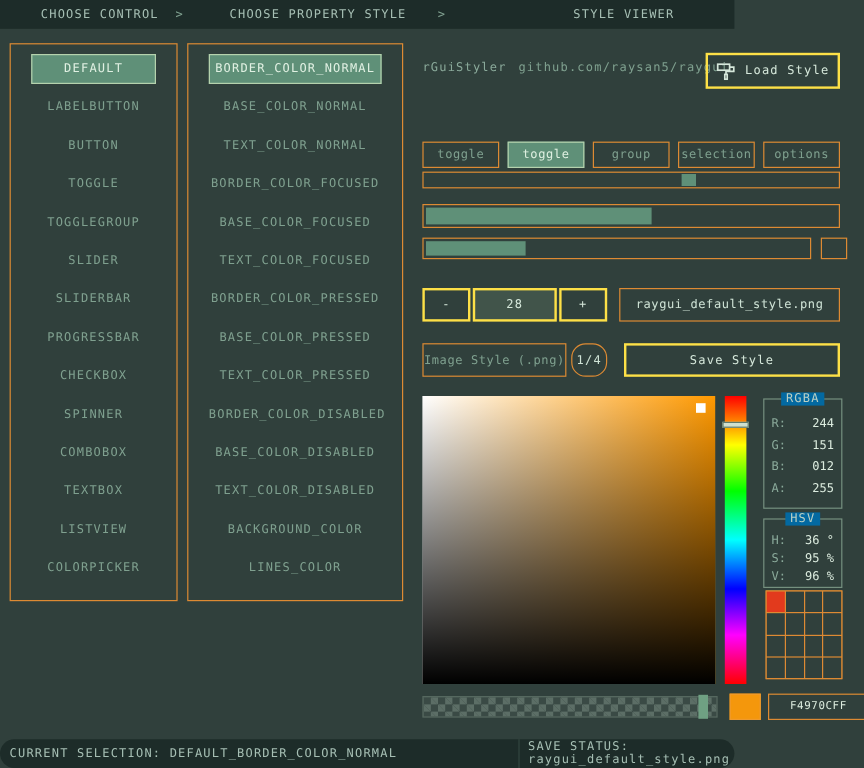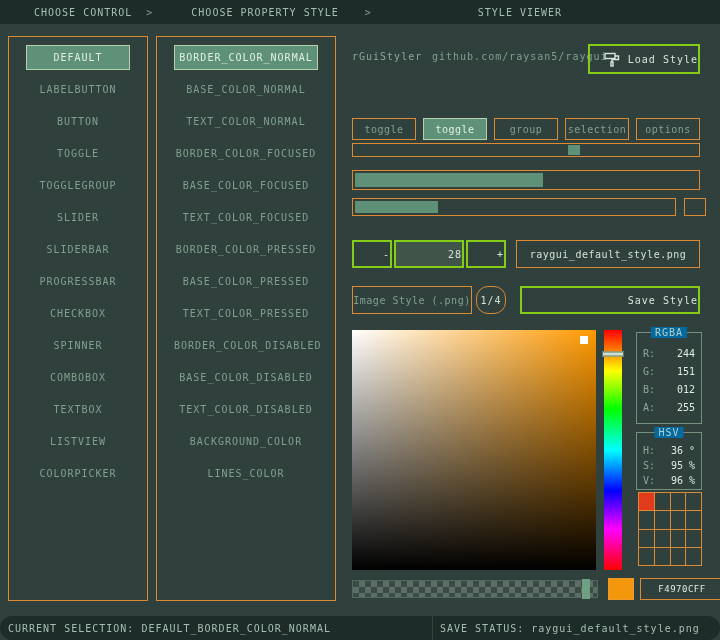--- a/index.html
+++ b/index.html
@@ -3,57 +3,57 @@
 <meta charset="utf-8">
 <style>
   * { margin:0; padding:0; box-sizing:border-box; }
   html,body { background:#1a2422; }
   .app {
     position:relative; width:720px; height:640px; background:#30403c;
     font-family:"DejaVu Sans Mono", monospace; overflow:hidden;
   }
   
   .bar {
-    position:absolute; left:0; width:720px; height:24px; background:#1d2c29;
+    position:absolute; left:0; width:612px; height:24px; background:#1d2c29;
     color:#a6bfb4; font-size:10px; letter-spacing:1px; display:flex; align-items:center;
   }
   .topbar { top:0; }
   .statusbar { top:616px;border-radius:12px; }
   .tb-item { white-space:nowrap; }
   .tb-m1 { margin-left:34px; }
   .tb-s1 { margin-left:14px; color:#7fa08f; }
   .tb-m2 { margin-left:38px; }
   .tb-s2 { margin-left:26px; color:#7fa08f; }
   .tb-m3 { margin-left:106px; }
   .sb-left { margin-left:8px; }
   .sb-right { position:absolute; left:440px; }
   .sb-divider { position:absolute; left:432px; top:0; width:1px; height:24px; background:#32463f; }
 
   
   .panel {
-    position:absolute; top:36px; height:565px; border:1px solid #dd8a33;
+    position:absolute; top:36px; height:465px; border:1px solid #dd8a33;
     padding:8px 17px; display:flex; flex-direction:column; gap:7px;
   }
   .panel-controls { left:8px; width:140px; }
   .panel-properties { left:156px; width:180px; }
   .list-item {
     flex:0 0 auto; height:25px; line-height:25px; text-align:center;
     font-size:10px; letter-spacing:1px; color:#7fa08f; cursor:default;
   }
   .list-item.selected {
     background:#5f9078; border:1px solid #b5d2ad; color:#e0f0e2; line-height:23px;
   }
 
   
   .txt { position:absolute; font-size:10px; letter-spacing:1px; color:#8aa99a; white-space:nowrap; }
   .btn {
     position:absolute; display:flex; align-items:center; justify-content:center; gap:8px;
     font-size:10px; letter-spacing:1px; color:#7fa08f; border:1px solid #dd8a33; background:transparent;
   }
-  .btn.bright { border:2px solid #84cc16; color:#d5e7da;justify-content:flex-end; }
+  .btn.bright { border:2px solid #fde047; color:#d5e7da; }
 
   .load-style { left:588px; top:44px; width:112px; height:30px; }
   .app-name { left:352px; top:51px; }
   .repo-link { left:432px; top:51px; color:#7fa08f; }
 
   .toggle-row { position:absolute; left:352px; top:118px; width:348px; height:22px; display:flex; gap:7px; }
   .toggle-btn {
     flex:1; display:flex; align-items:center; justify-content:center;
     font-size:10px; letter-spacing:0.5px; color:#7fa08f; border:1px solid #dd8a33;
   }

